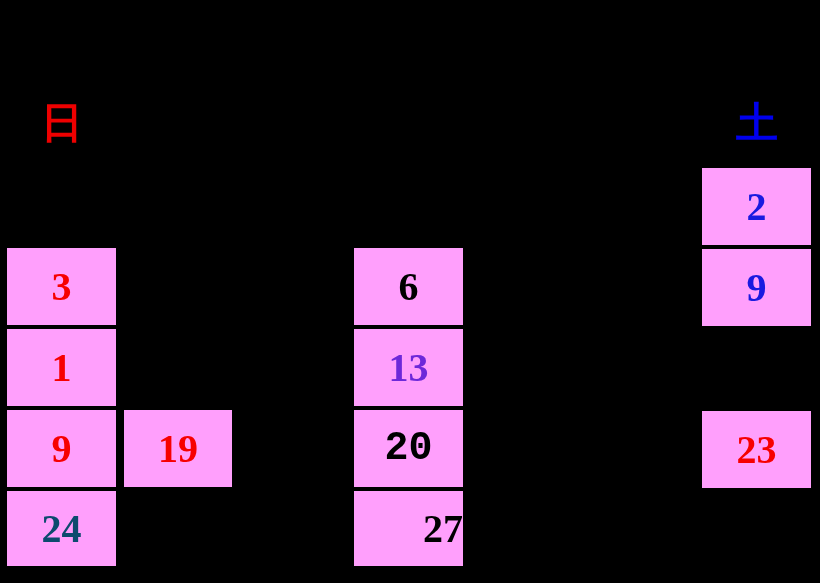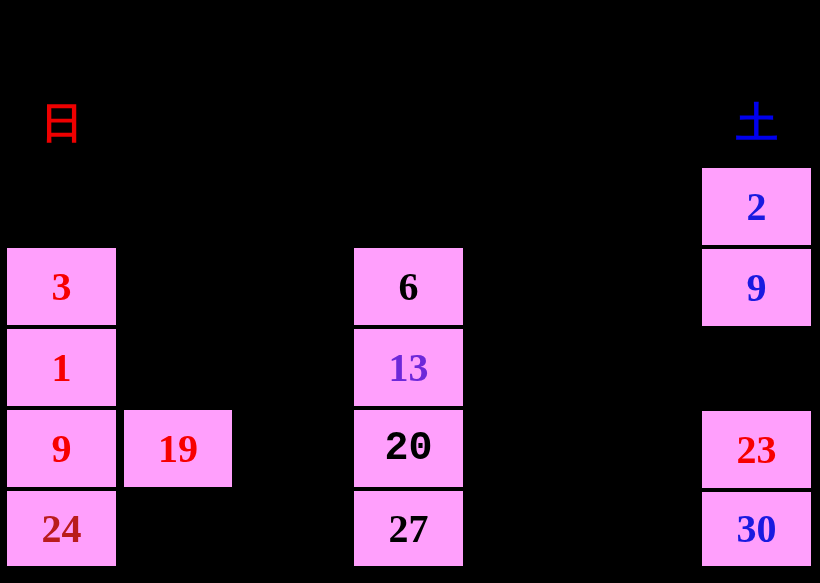--- a/index.html
+++ b/index.html
@@ -68,42 +68,39 @@
     <div class="day-cell num-red" style="left: 5px; top: 246px; width: 113px; height: 81px; background: rgb(255, 159, 252); border-color: rgb(0, 0, 0);">
       <span class="day-number" style="color: rgb(247, 0, 0);">3</span>
     </div>
     <div class="day-cell num-red" style="left: 5px; top: 327px; width: 113px; height: 81px; background: rgb(255, 159, 252); border-color: rgb(0, 0, 0);">
       <span class="day-number" style="color: rgb(247, 0, 0);">1</span>
     </div>
     <div class="day-cell num-red" style="left: 5px; top: 408px; width: 113px; height: 81px; background: rgb(255, 159, 252); border-color: rgb(0, 0, 0);">
       <span class="day-number" style="color: rgb(247, 0, 0);">9</span>
     </div>
     <div class="day-cell num-red" style="left: 5px; top: 489px; width: 113px; height: 79px; background: rgb(255, 159, 252); border-color: rgb(0, 0, 0);">
-      <span class="day-number" style="color: #b91c1c;">24</span>
+      <span class="day-number" style="color: #0c4a6e;">24</span>
     </div>
     <div class="day-cell num-red" style="left: 122px; top: 408px; width: 112px; height: 81px; background: rgb(255, 159, 252); border-color: rgb(0, 0, 0);">
       <span class="day-number" style="color: rgb(247, 0, 0);">19</span>
     </div>
     <div class="day-cell num-black" style="left: 352px; top: 246px; width: 113px; height: 81px; background: rgb(255, 159, 252); border-color: rgb(0, 0, 0);">
       <span class="day-number" style="color: rgb(0, 0, 0);">6</span>
     </div>
     <div class="day-cell num-black" style="left: 352px; top: 327px; width: 113px; height: 81px; background: rgb(255, 159, 252); border-color: rgb(0, 0, 0);">
       <span class="day-number" style="color: #6d28d9;">13</span>
     </div>
     <div class="day-cell num-black" style="left: 352px; top: 408px; width: 113px; height: 81px; background: rgb(255, 159, 252); border-color: rgb(0, 0, 0); font-family: Liberation Mono, monospace;">
       <span class="day-number" style="color: rgb(0, 0, 0);">20</span>
     </div>
-    <div class="day-cell num-black" style="left: 352px; top: 489px; width: 113px; height: 79px; background: rgb(255, 159, 252); border-color: rgb(0, 0, 0);">
+    <div class="day-cell num-black" style="left: 352px; top: 489px; width: 113px; height: 79px; background: rgb(255, 159, 252); border-color: rgb(0, 0, 0); justify-content: flex-end;">
       <span class="day-number" style="color: rgb(0, 0, 0);">27</span>
     </div>
     <div class="day-cell num-blue" style="left: 700px; top: 166px; width: 113px; height: 81px; background: rgb(255, 159, 252); border-color: rgb(0, 0, 0);">
       <span class="day-number" style="color: rgb(26, 26, 224);">2</span>
     </div>
     <div class="day-cell num-blue" style="left: 700px; top: 247px; width: 113px; height: 81px; background: rgb(255, 159, 252); border-color: rgb(0, 0, 0);">
       <span class="day-number" style="color: rgb(26, 26, 224);">9</span>
     </div>
     <div class="day-cell num-red" style="left: 700px; top: 409px; width: 113px; height: 81px; background: rgb(255, 159, 252); border-color: rgb(0, 0, 0); align-items: center;">
       <span class="day-number" style="color: rgb(247, 0, 0);">23</span>
     </div>
-    <div class="day-cell num-blue" style="left: 700px; top: 490px; width: 113px; height: 78px; background: rgb(255, 159, 252); border-color: rgb(0, 0, 0);">
-      <span class="day-number" style="color: rgb(26, 26, 224);">30</span>
-    </div>
   </div>
 
 </body></html>

